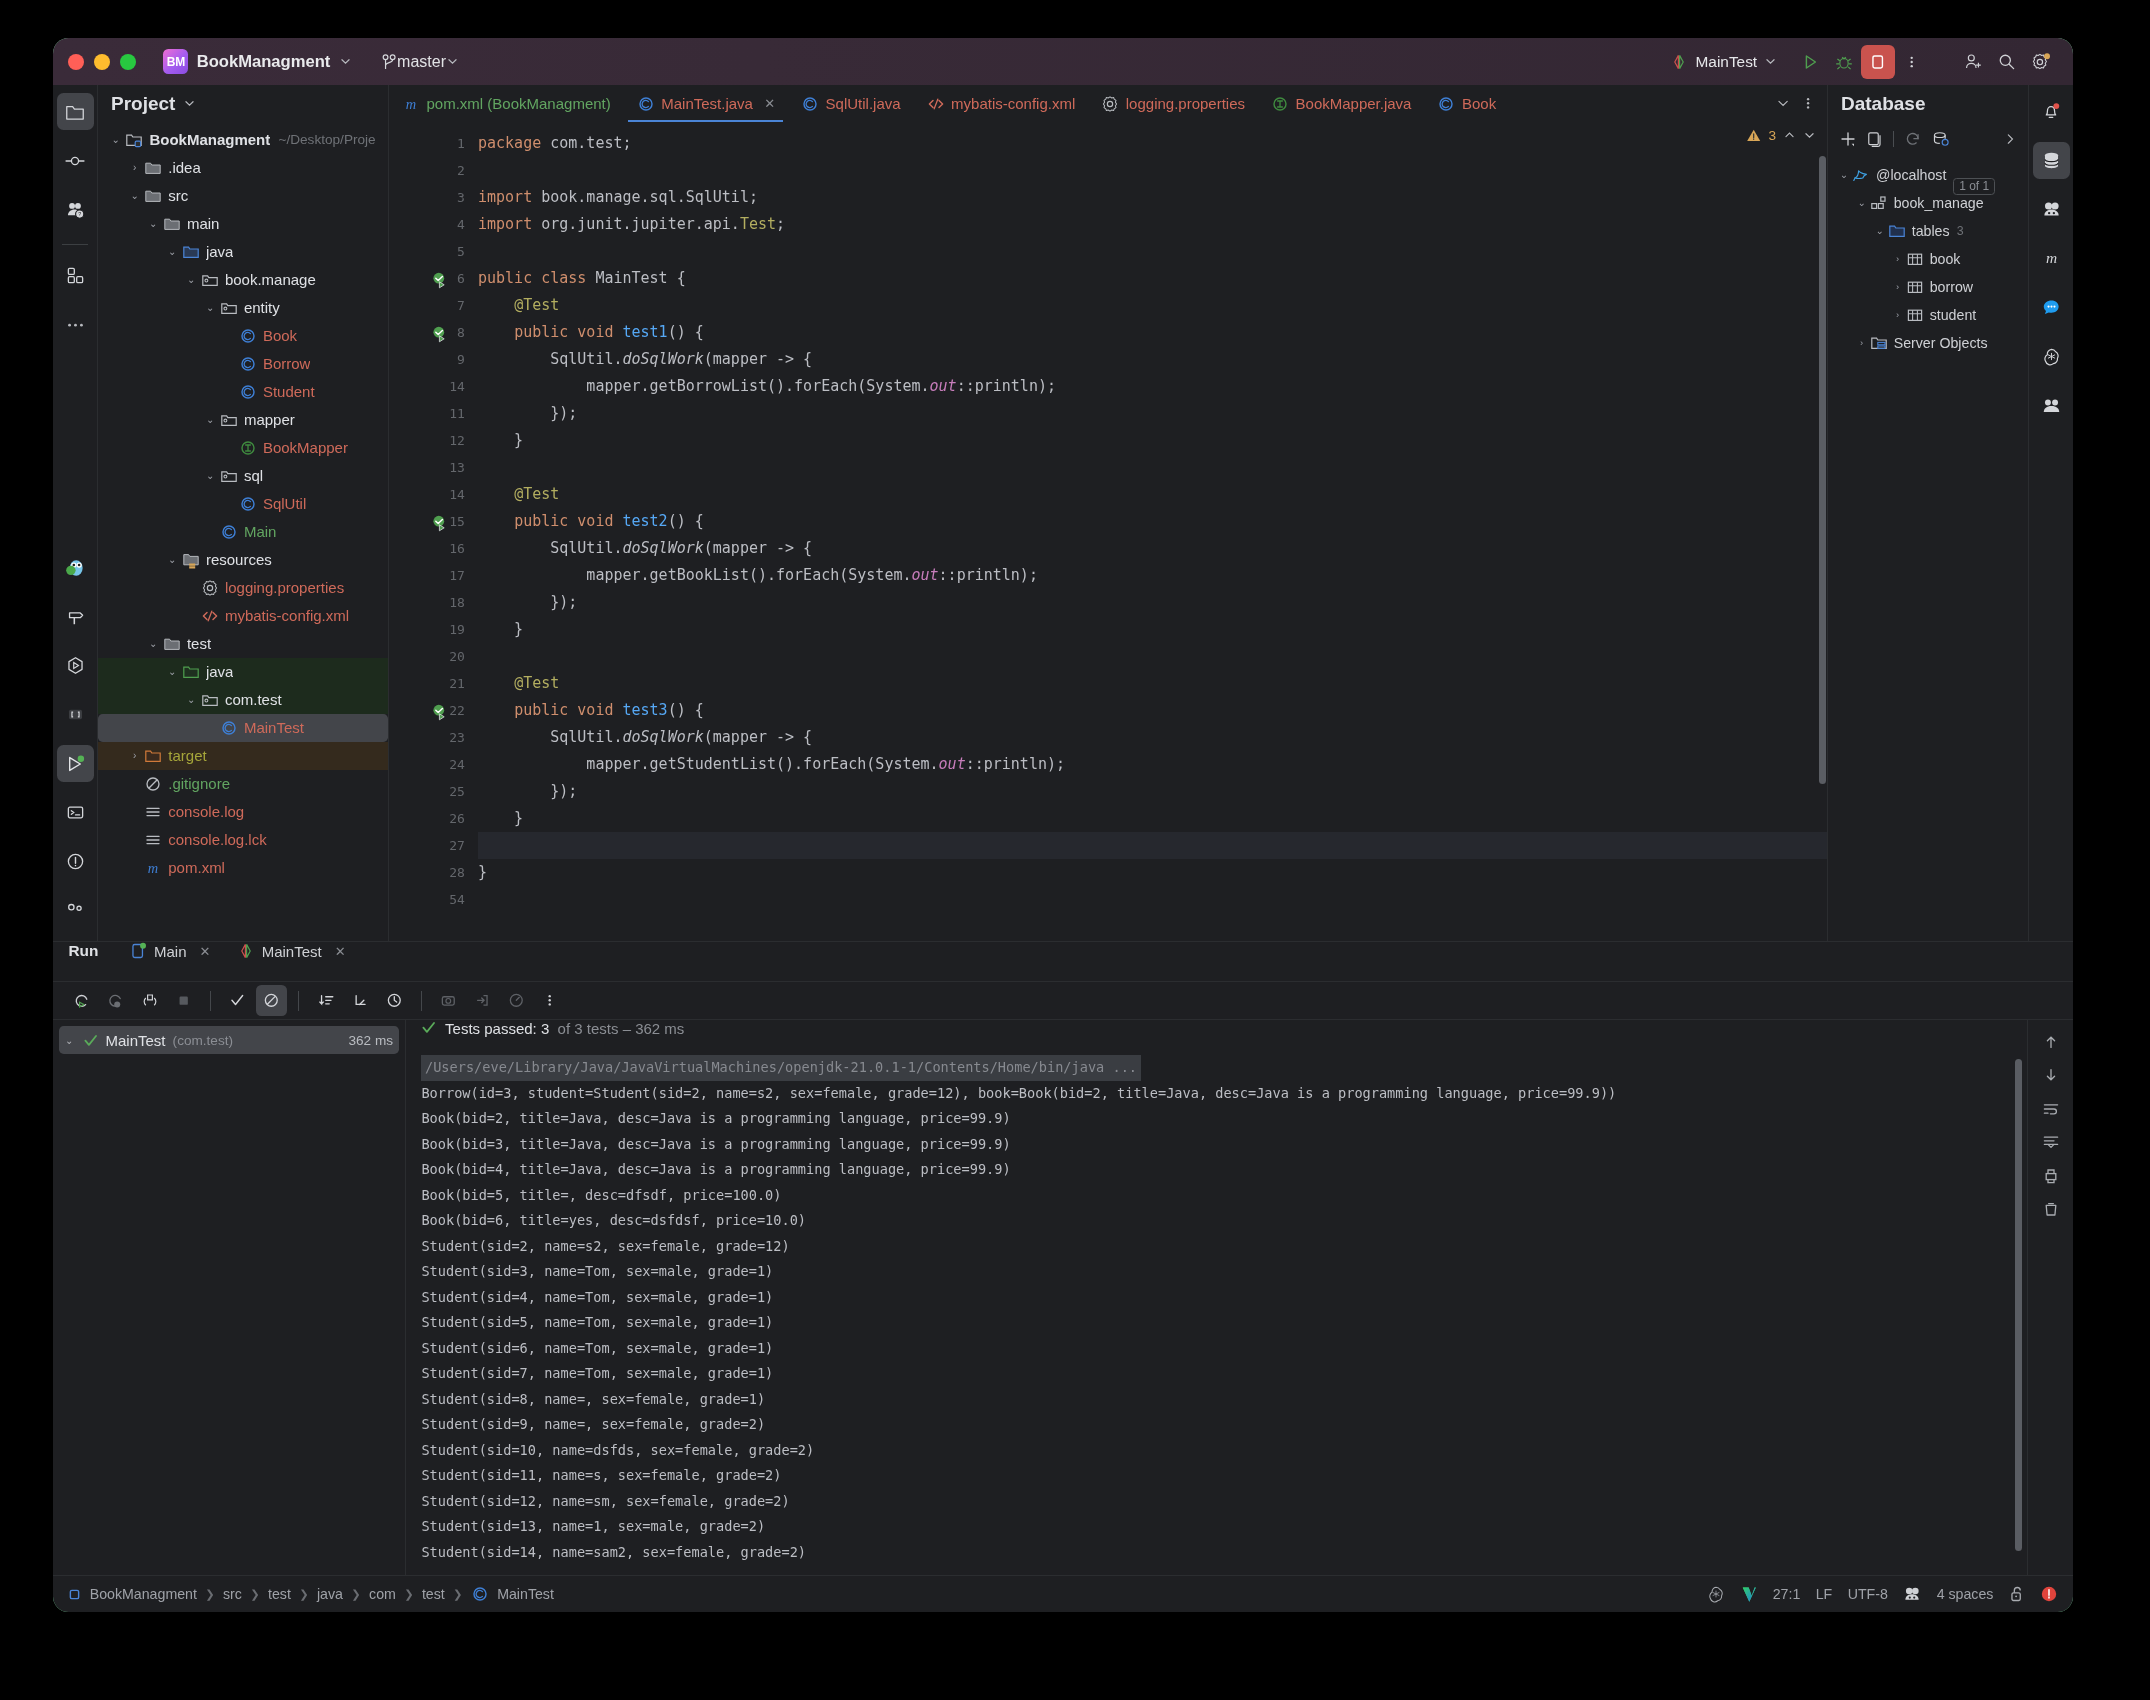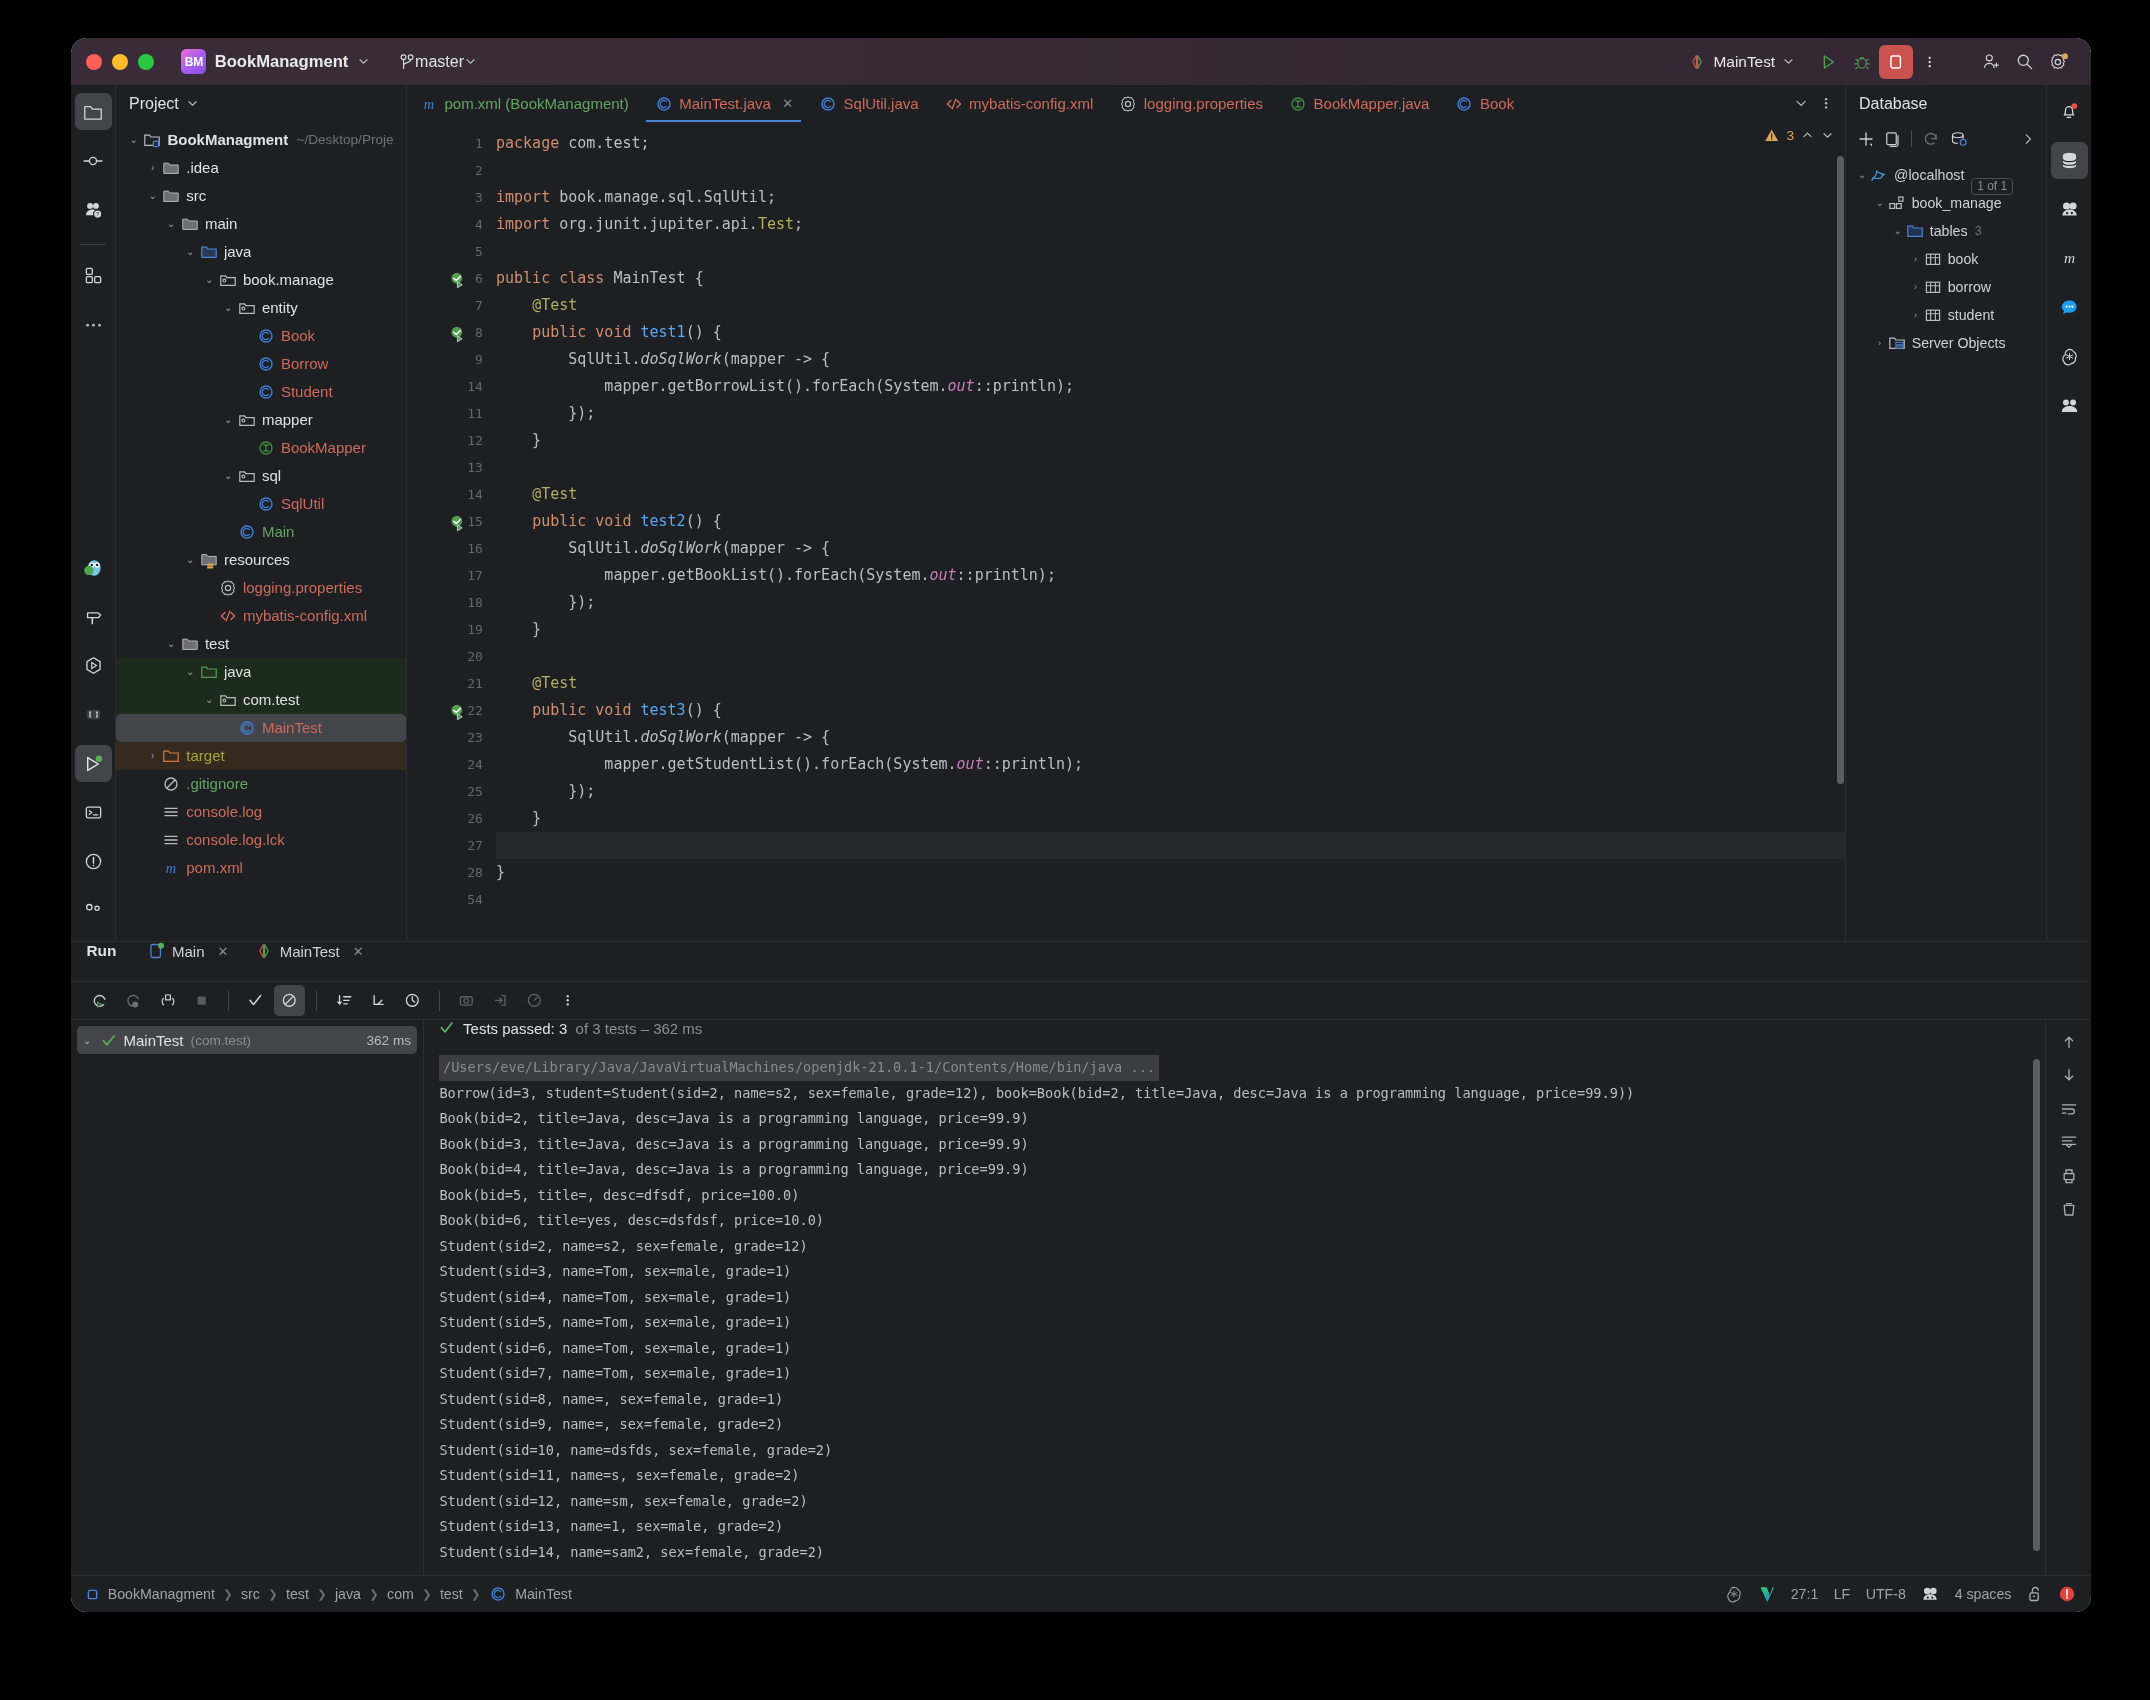--- a/index.html
+++ b/index.html
@@ -4,21 +4,21 @@
 <style>
   * { box-sizing: border-box; margin: 0; padding: 0; }
   html, body {
     width: 2151px; height: 1700px;
     background: #000000;
     font-family: "Liberation Sans", sans-serif;
     overflow: hidden;
   }
   .app {
     position: absolute;
-    left: 71px; top: 38px;
+    left: 53px; top: 38px;
     width: 2020px; height: 1574px;
     background: #86efac;
     border-radius: 15.4px;
     overflow: hidden;
     display: flex; flex-direction: column;
   }
 
   
   .titlebar {
     height: 47px; flex: 0 0 47px;
@@ -83,21 +83,21 @@
     background: #1e1f22;
     display: flex; flex-direction: column;
     border-right: 0.6px solid #2b2d30;
     min-height: 0;
   }
   .panel-head {
     height: 37px; flex: 0 0 37px;
     display: flex; align-items: center; gap: 7.1px;
     padding: 0 13px;
   }
-  .panel-title { color: #dfe1e5; font-size: 16px; font-weight: 400; }
+  .panel-title { color: #dfe1e5; font-size: 19px; font-weight: 700; }
 
   .tree { flex: 1; overflow: hidden; padding-top: 3.6px; position: relative; }
   .trow {
     height: 28px; display: flex; align-items: center;
     font-size: 15px; color: #cfd1d5; white-space: nowrap;
     padding-right: 3.6px;
   }
   .trow .arrow {
     width: 16.6px; flex: 0 0 16.6px; text-align: center;
     color: #9da0a8; font-size: 10px;

